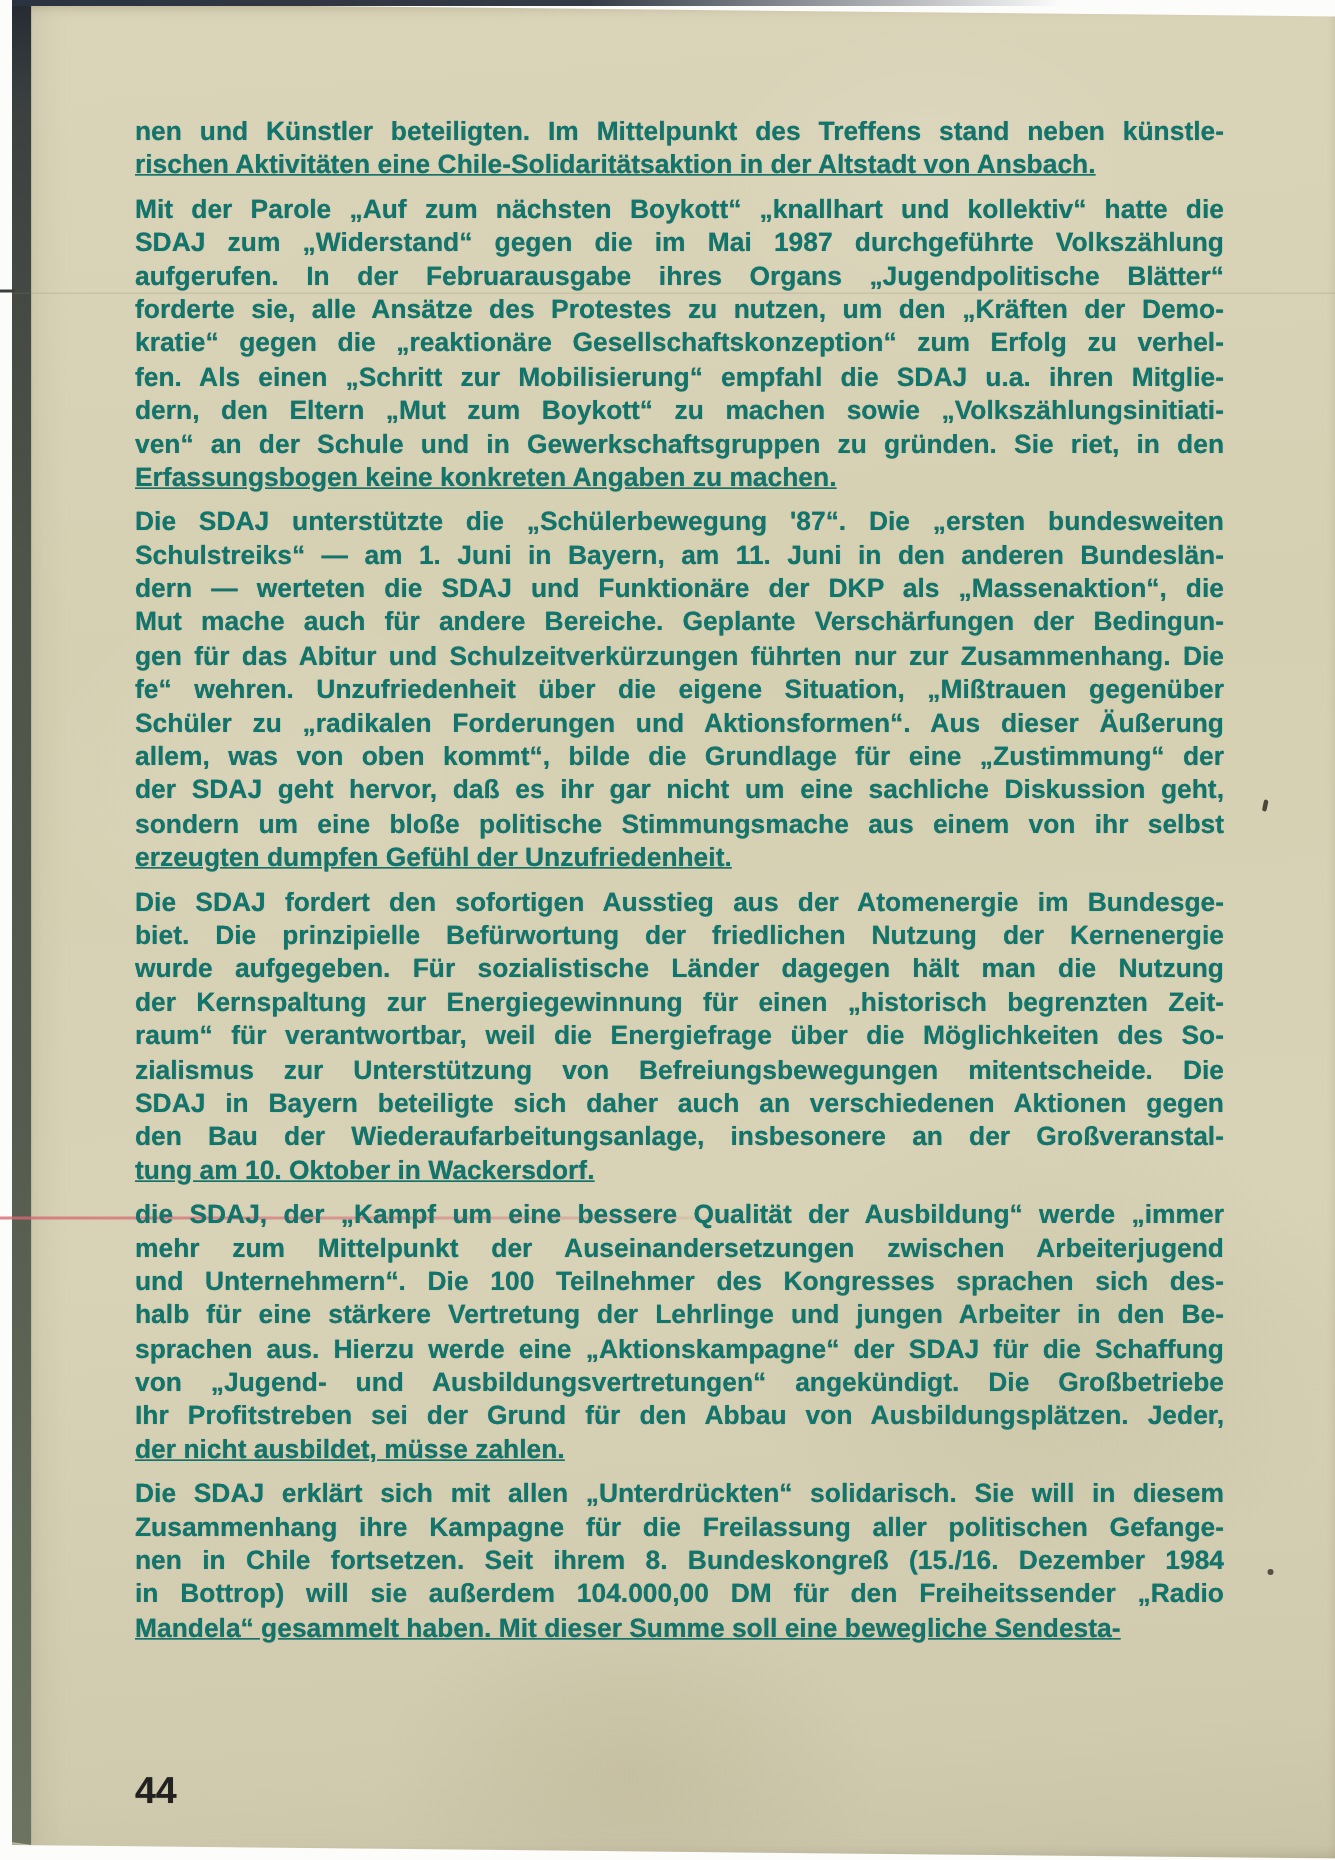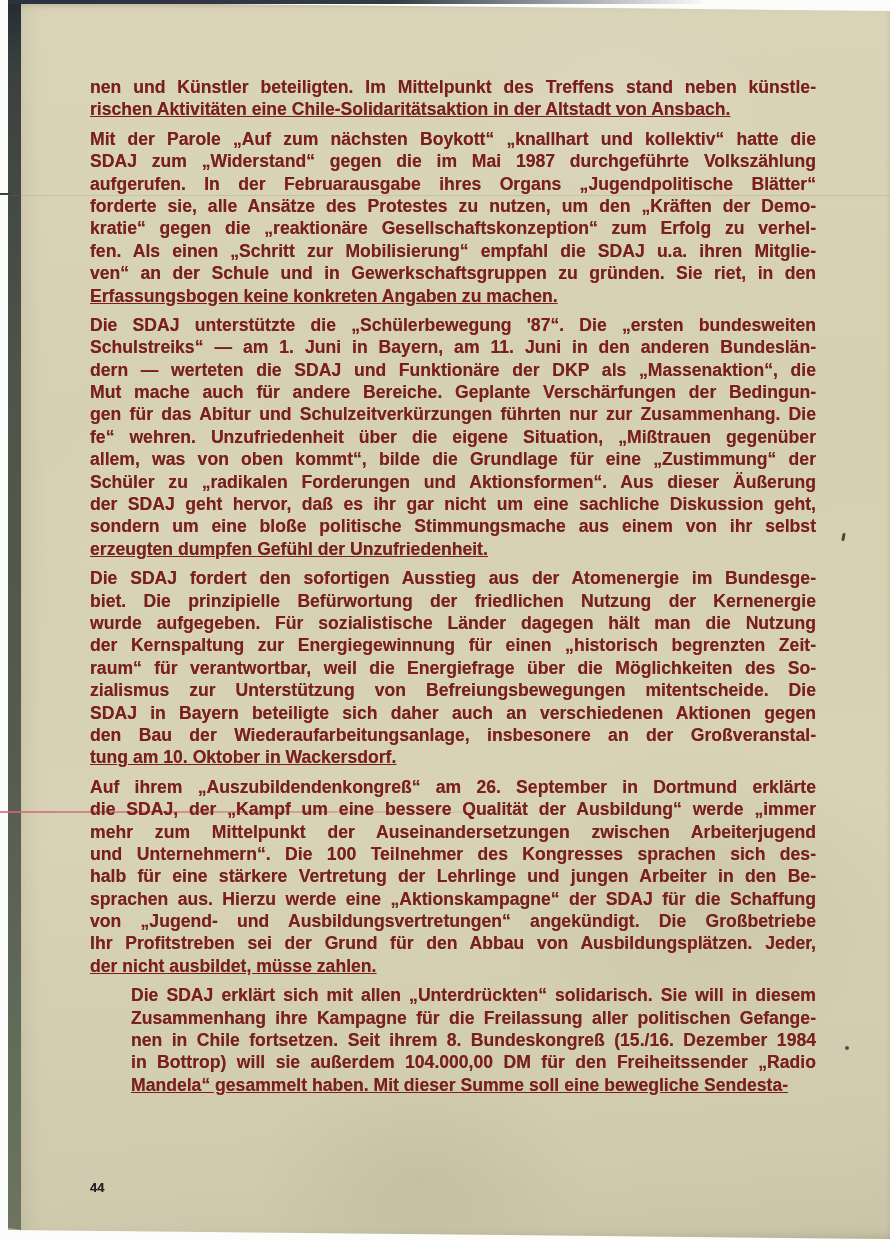--- a/index.html
+++ b/index.html
@@ -92,45 +92,45 @@
     left: 845px; top: 1046px;
     width: 4px; height: 4px;
     border-radius: 50%;
     background: #55503f;
   }
   
   .text-block {
     position: absolute;
     left: 90px; top: 76px;
     width: 726px;
-    color: #7f1d1d;
+    color: #0f766e;
     font-weight: 700;
     font-size: 17.6px;
     text-shadow: 0 0 0.5px rgba(20, 20, 20, 0.5);
   }
   .para { margin: 0 0 7px 0; }
-  .para:last-child { margin-bottom: 0; margin-left: 41px; }
+  .para:last-child { margin-bottom: 0; }
   .line {
     height: 22.4px;
     line-height: 22.4px;
     overflow: hidden;
     white-space: normal;
     text-align: justify;
     text-align-last: justify;
   }
   .line.final {
     text-align-last: left;
     text-decoration: underline;
   }
   .page-number {
     position: absolute;
     left: 90px; top: 1180px;
     color: #212121;
     font-weight: 700;
-    font-size: 13px;
+    font-size: 25px;
     text-shadow: 0 0 0.5px rgba(20, 20, 20, 0.5);
   }
 </style>
 </head>
 <body>
 
 <div class="stage">
   <div class="paper"></div>
   <div class="spine"></div>
   <div class="top-band"></div>
@@ -145,49 +145,49 @@
         <div class="line">nen und Künstler beteiligten. Im Mittelpunkt des Treffens stand neben künstle-</div>
         <div class="line final">rischen Aktivitäten eine Chile-Solidaritätsaktion in der Altstadt von Ansbach.</div>
       </div>
       <div class="para">
         <div class="line">Mit der Parole „Auf zum nächsten Boykott“ „knallhart und kollektiv“ hatte die</div>
         <div class="line">SDAJ zum „Widerstand“ gegen die im Mai 1987 durchgeführte Volkszählung</div>
         <div class="line">aufgerufen. In der Februarausgabe ihres Organs „Jugendpolitische Blätter“</div>
         <div class="line">forderte sie, alle Ansätze des Protestes zu nutzen, um den „Kräften der Demo-</div>
         <div class="line">kratie“ gegen die „reaktionäre Gesellschaftskonzeption“ zum Erfolg zu verhel-</div>
         <div class="line">fen. Als einen „Schritt zur Mobilisierung“ empfahl die SDAJ u.a. ihren Mitglie-</div>
+        <div class="line">dern, den Eltern „Mut zum Boykott“ zu machen sowie „Volkszählungsinitiati-</div>
         <div class="line">ven“ an der Schule und in Gewerkschaftsgruppen zu gründen. Sie riet, in den</div>
         <div class="line final">Erfassungsbogen keine konkreten Angaben zu machen.</div>
       </div>
       <div class="para">
         <div class="line">Die SDAJ unterstützte die „Schülerbewegung '87“. Die „ersten bundesweiten</div>
         <div class="line">Schulstreiks“ — am 1. Juni in Bayern, am 11. Juni in den anderen Bundeslän-</div>
         <div class="line">dern — werteten die SDAJ und Funktionäre der DKP als „Massenaktion“, die</div>
         <div class="line">Mut mache auch für andere Bereiche. Geplante Verschärfungen der Bedingun-</div>
         <div class="line">gen für das Abitur und Schulzeitverkürzungen führten nur zur Zusammenhang. Die</div>
         <div class="line">fe“ wehren. Unzufriedenheit über die eigene Situation, „Mißtrauen gegenüber</div>
+        <div class="line">Schüler zu „radikalen Forderungen und Aktionsformen“. Aus dieser Äußerung</div>
         <div class="line">allem, was von oben kommt“, bilde die Grundlage für eine „Zustimmung“ der</div>
-        <div class="line">Schüler zu „radikalen Forderungen und Aktionsformen“. Aus dieser Äußerung</div>
         <div class="line">der SDAJ geht hervor, daß es ihr gar nicht um eine sachliche Diskussion geht,</div>
         <div class="line">sondern um eine bloße politische Stimmungsmache aus einem von ihr selbst</div>
         <div class="line final">erzeugten dumpfen Gefühl der Unzufriedenheit.</div>
       </div>
       <div class="para">
         <div class="line">Die SDAJ fordert den sofortigen Ausstieg aus der Atomenergie im Bundesge-</div>
         <div class="line">biet. Die prinzipielle Befürwortung der friedlichen Nutzung der Kernenergie</div>
         <div class="line">wurde aufgegeben. Für sozialistische Länder dagegen hält man die Nutzung</div>
         <div class="line">der Kernspaltung zur Energiegewinnung für einen „historisch begrenzten Zeit-</div>
         <div class="line">raum“ für verantwortbar, weil die Energiefrage über die Möglichkeiten des So-</div>
         <div class="line">zialismus zur Unterstützung von Befreiungsbewegungen mitentscheide. Die</div>
         <div class="line">SDAJ in Bayern beteiligte sich daher auch an verschiedenen Aktionen gegen</div>
         <div class="line">den Bau der Wiederaufarbeitungsanlage, insbesonere an der Großveranstal-</div>
         <div class="line final">tung am 10. Oktober in Wackersdorf.</div>
       </div>
       <div class="para">
-        <div class="line">Auf ihrem „Auszubildendenkongreß“ am 26. September in Dortmund erklärte</div>
         <div class="line">die SDAJ, der „Kampf um eine bessere Qualität der Ausbildung“ werde „immer</div>
         <div class="line">mehr zum Mittelpunkt der Auseinandersetzungen zwischen Arbeiterjugend</div>
         <div class="line">und Unternehmern“. Die 100 Teilnehmer des Kongresses sprachen sich des-</div>
         <div class="line">halb für eine stärkere Vertretung der Lehrlinge und jungen Arbeiter in den Be-</div>
         <div class="line">sprachen aus. Hierzu werde eine „Aktionskampagne“ der SDAJ für die Schaffung</div>
         <div class="line">von „Jugend- und Ausbildungsvertretungen“ angekündigt. Die Großbetriebe</div>
         <div class="line">Ihr Profitstreben sei der Grund für den Abbau von Ausbildungsplätzen. Jeder,</div>
         <div class="line final">der nicht ausbildet, müsse zahlen.</div>
       </div>
       <div class="para">

